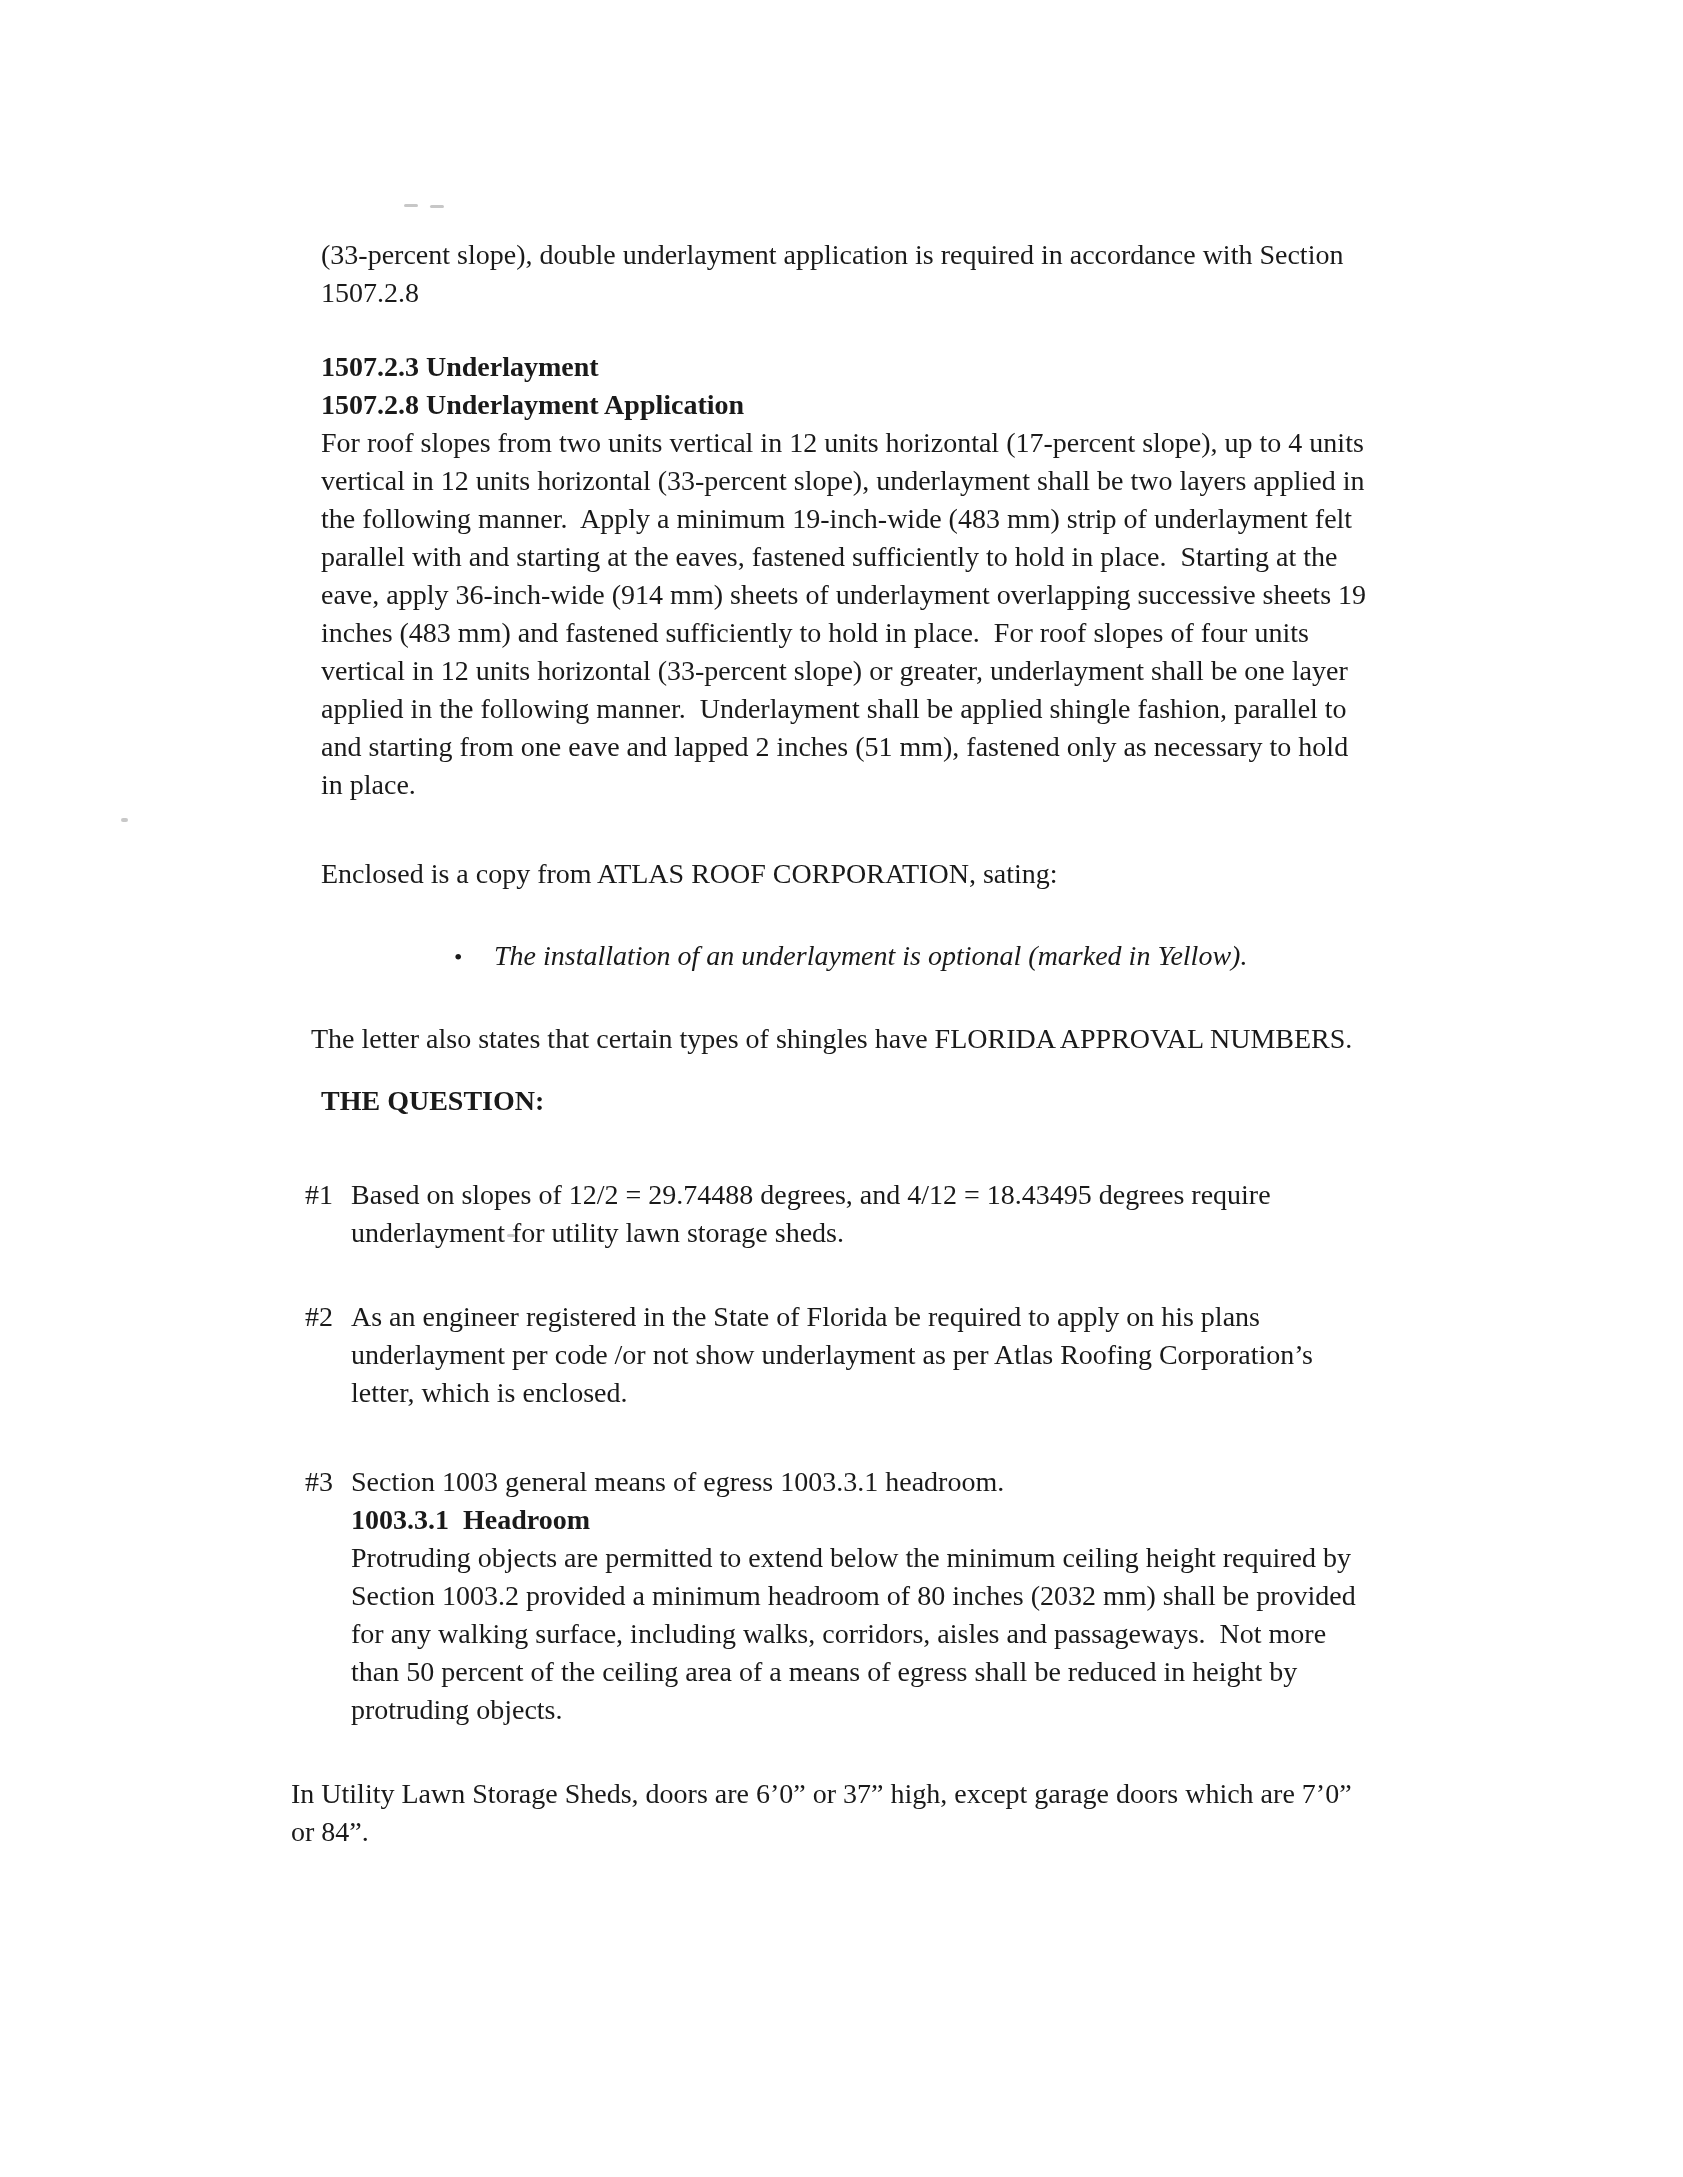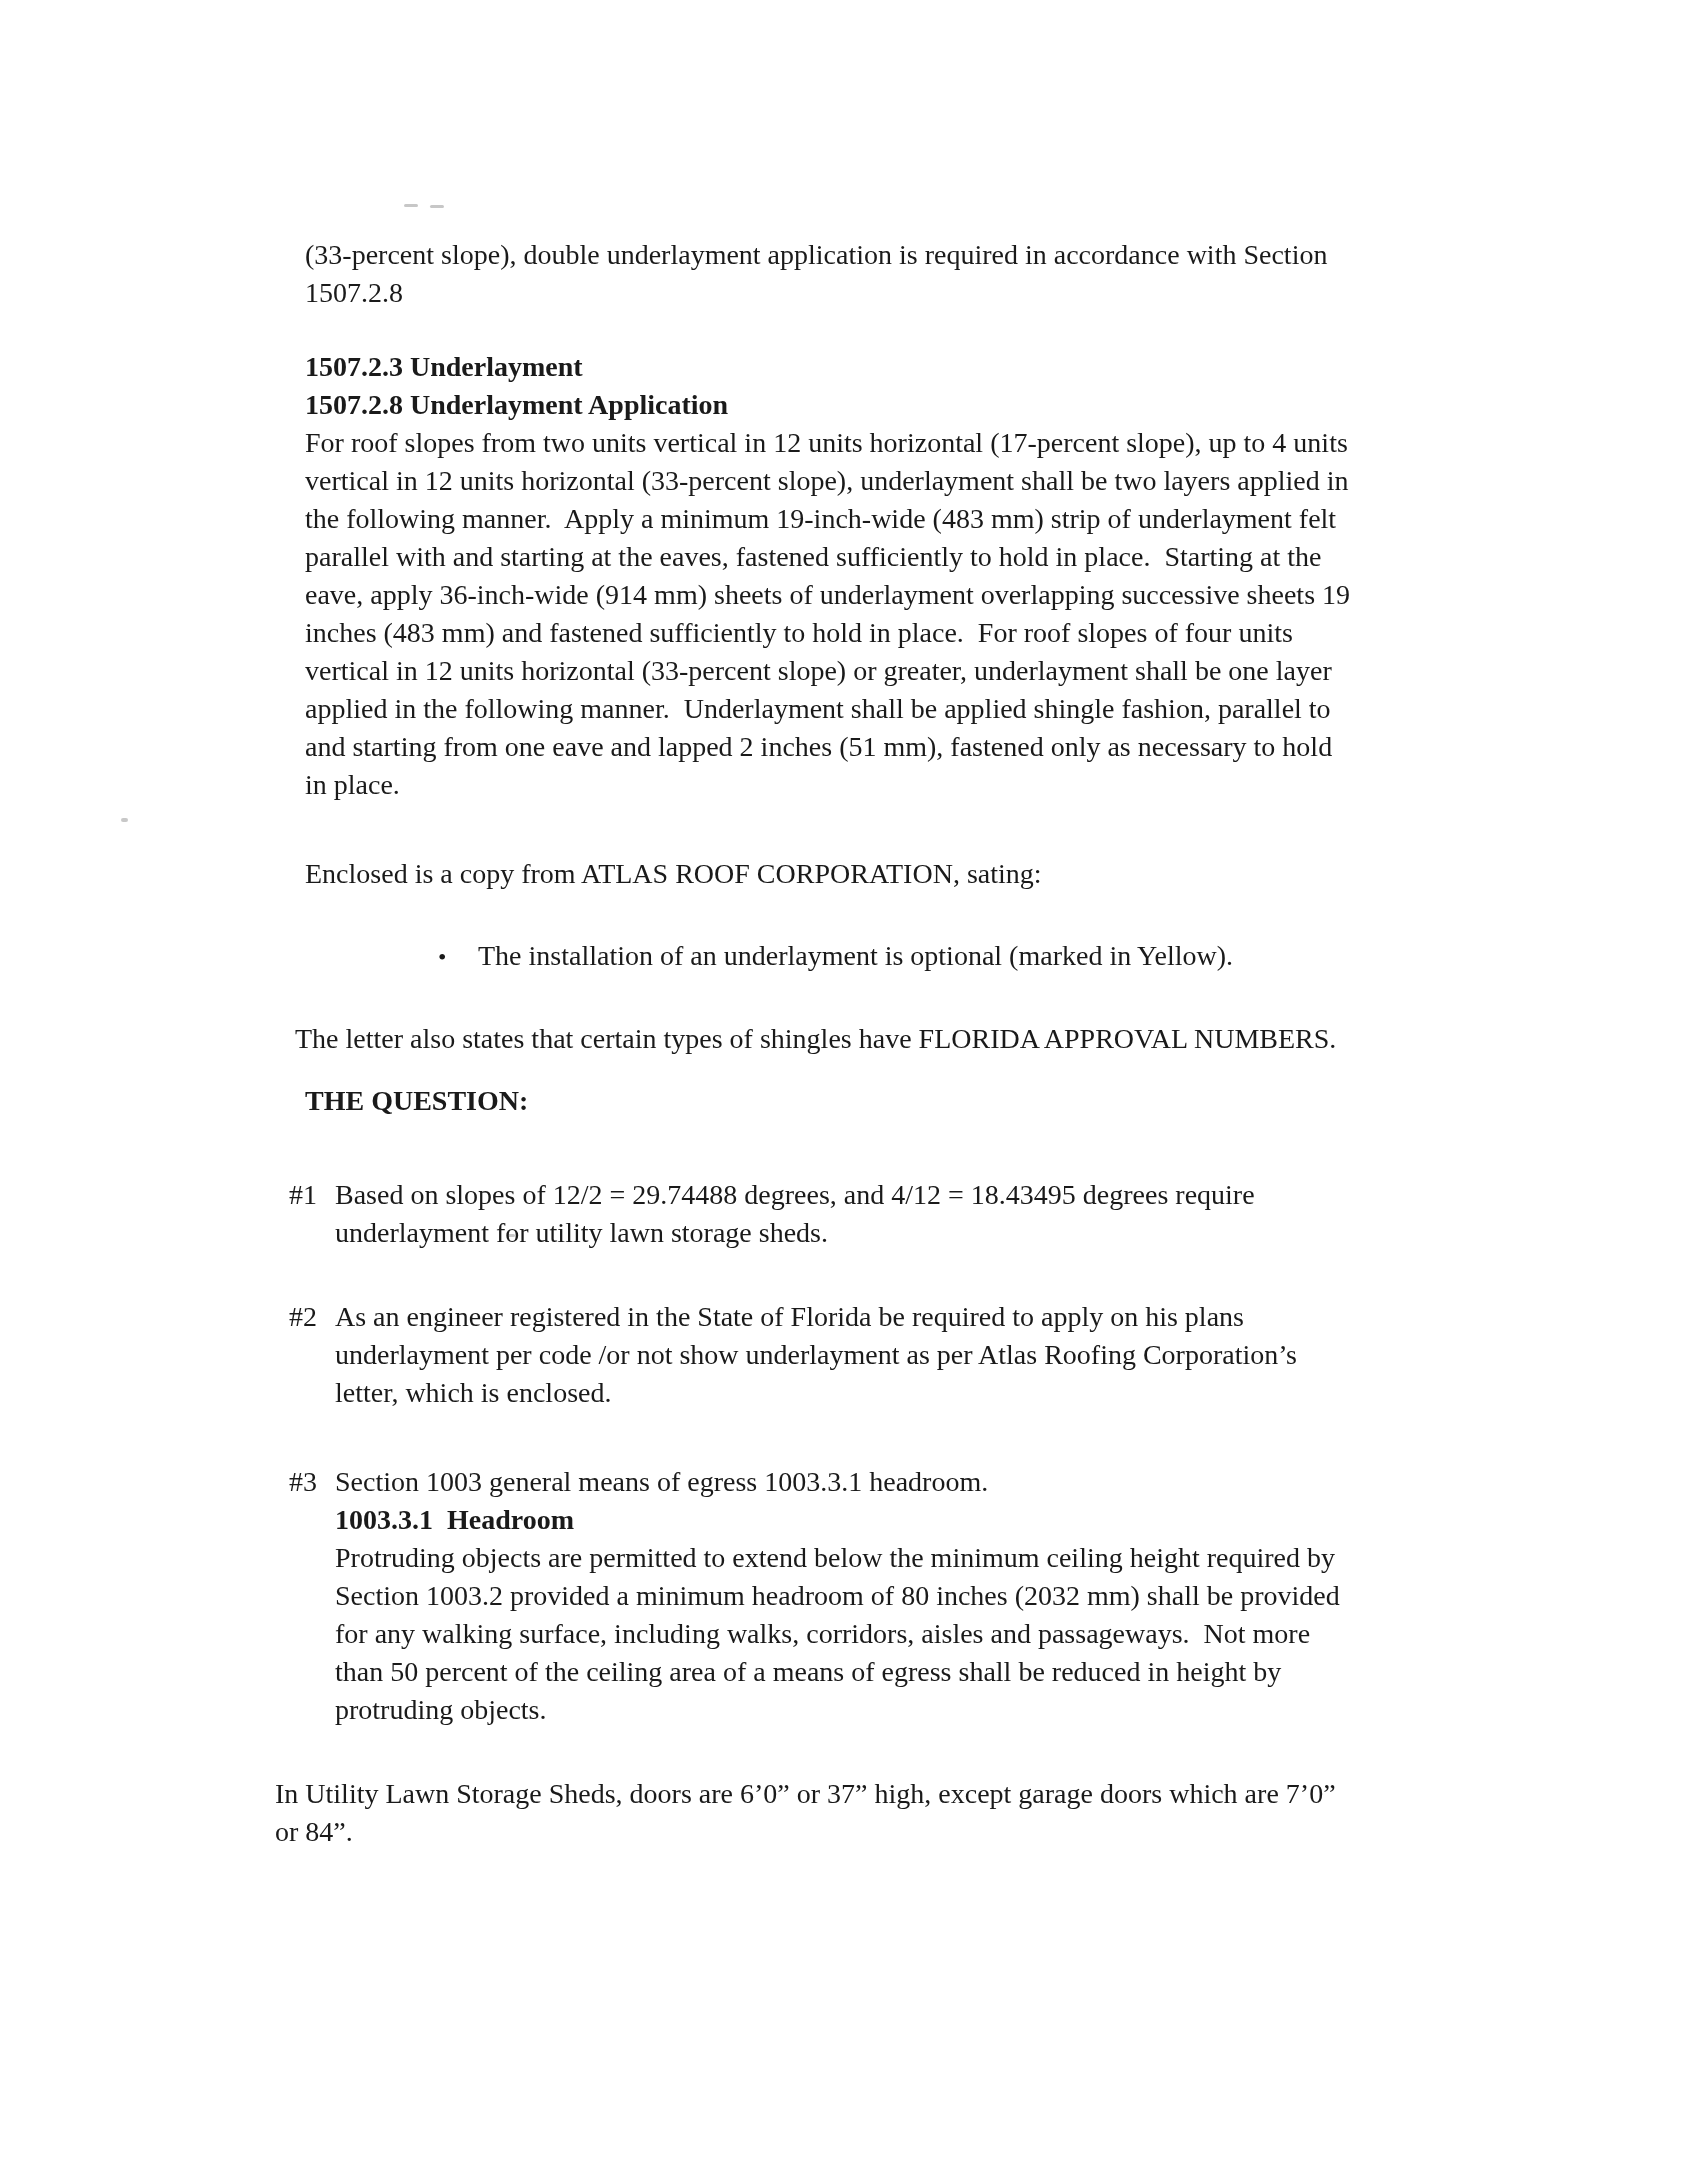--- a/index.html
+++ b/index.html
@@ -15,21 +15,21 @@
     font-family: "Liberation Serif", "DejaVu Serif", serif;
     color: #1a1a1a;
   }
   .page {
     position: absolute;
     inset: 0;
     background: #ffffff;
   }
   .content {
     position: absolute;
-    left: 305px;
+    left: 321px;
     top: 236px;
     width: 1047px;
     font-size: 28px;
     line-height: 38px;
   }
   .para {
     margin: 0;
     white-space: pre-wrap;
   }
   .heading {
@@ -50,20 +50,21 @@
     padding-left: 133px;
     margin-bottom: 44px;
   }
   .bullet-dot {
     width: 40px;
     flex-shrink: 0;
     font-size: 24px;
   }
   .bullet-text {
     white-space: pre-wrap;
+    font-style: italic;
   }
 
   .letter-para {
     margin-left: -10px;
     margin-bottom: 24px;
   }
 
   .question-heading {
     margin-bottom: 56px;
   }

